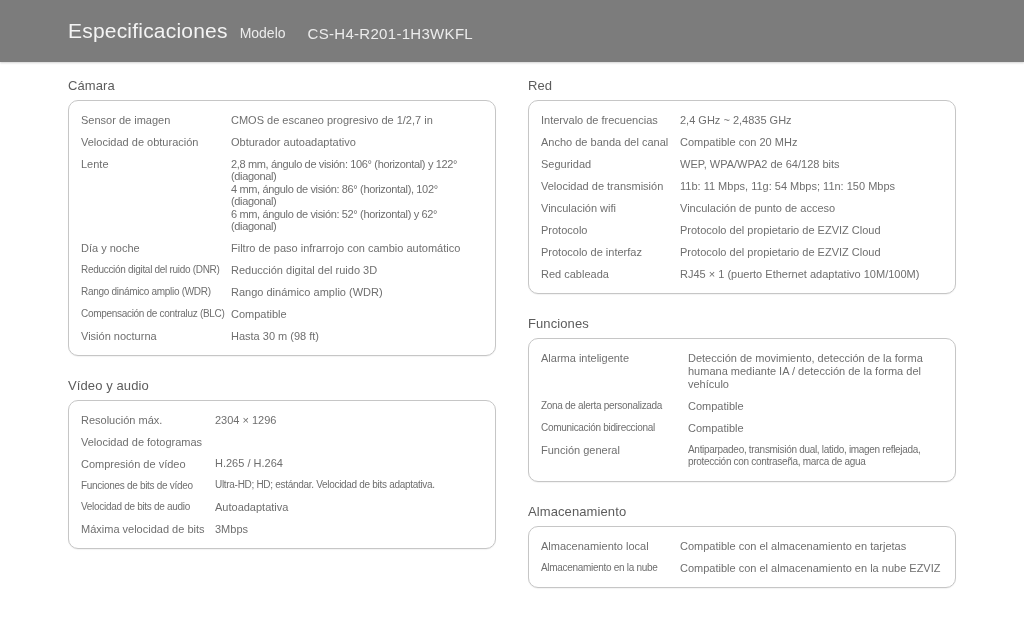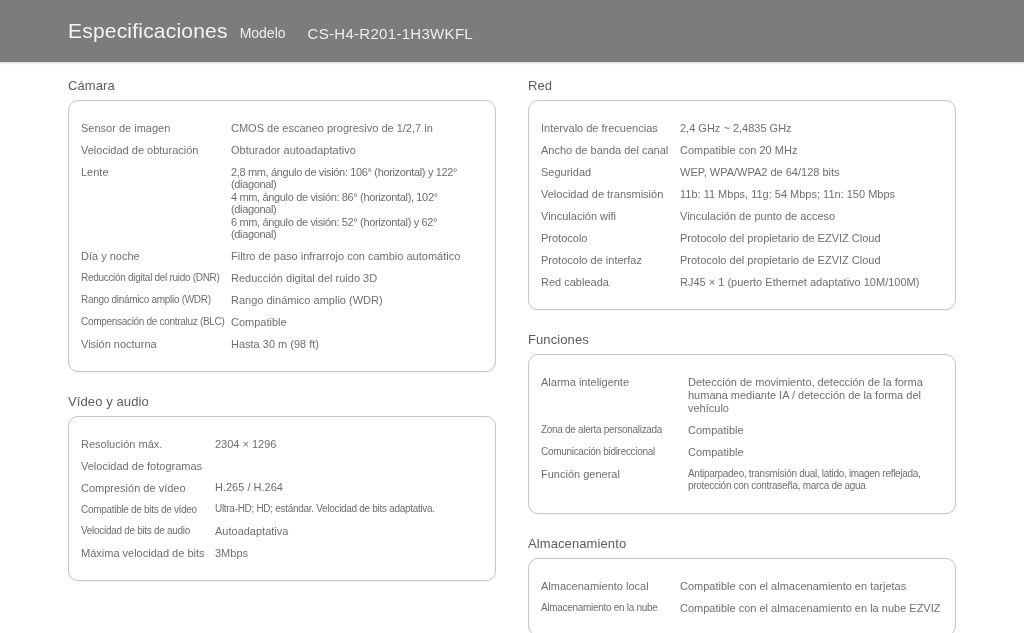--- a/index.html
+++ b/index.html
@@ -48,21 +48,21 @@
     font-size: 13px;
     color: #5c5c5c;
     margin-bottom: 7px;
     margin-left: 0;
     letter-spacing: 0.1px;
   }
   .card {
     border: 1px solid #c6c6c6;
     border-radius: 10px;
     background: #fff;
-    padding: 16px 12px;
+    padding: 8px 12px;
     box-shadow: 0 1px 1px rgba(0,0,0,0.05);
   }
   .row {
     display: flex;
     align-items: flex-start;
     padding: 4.5px 0;
   }
   .label {
     flex: 0 0 auto;
     font-size: 11px;
@@ -147,21 +147,21 @@
             <span class="value">2304 × 1296</span>
           </div>
           <div class="row">
             <span class="label">Velocidad de fotogramas</span>
           </div>
           <div class="row">
             <span class="label">Compresión de vídeo</span>
             <span class="value">H.265 / H.264</span>
           </div>
           <div class="row">
-            <span class="label cond">Compatible de bits de vídeo</span>
+            <span class="label cond">Funciones de bits de vídeo</span>
             <span class="value sq2">Ultra-HD; HD; estándar. Velocidad de bits adaptativa.</span>
           </div>
           <div class="row">
             <span class="label cond">Velocidad de bits de audio</span>
             <span class="value">Autoadaptativa</span>
           </div>
           <div class="row">
             <span class="label">Máxima velocidad de bits</span>
             <span class="value">3Mbps</span>
           </div>

